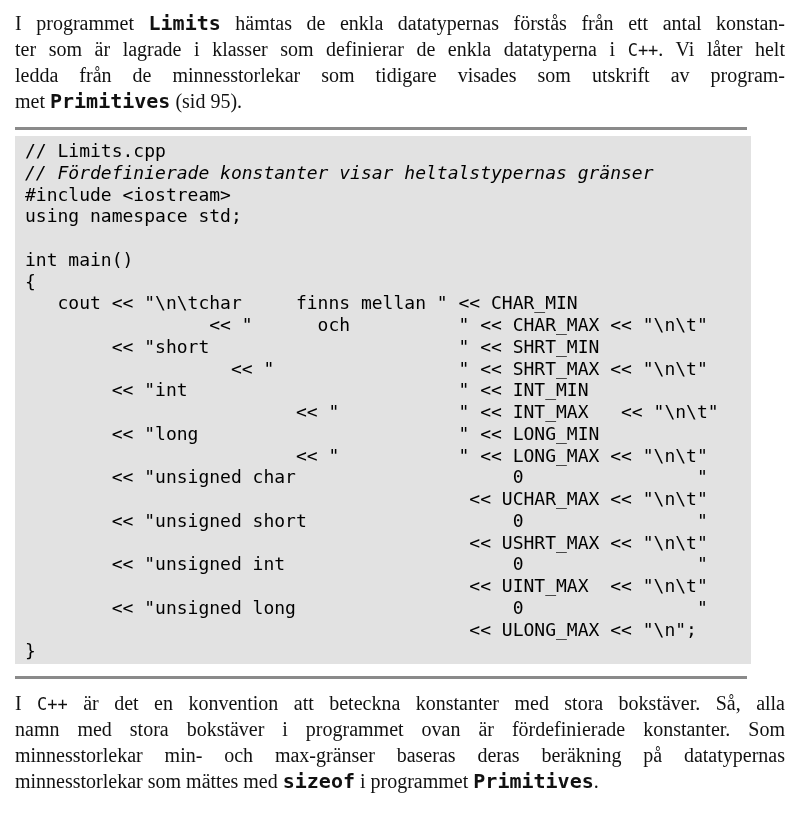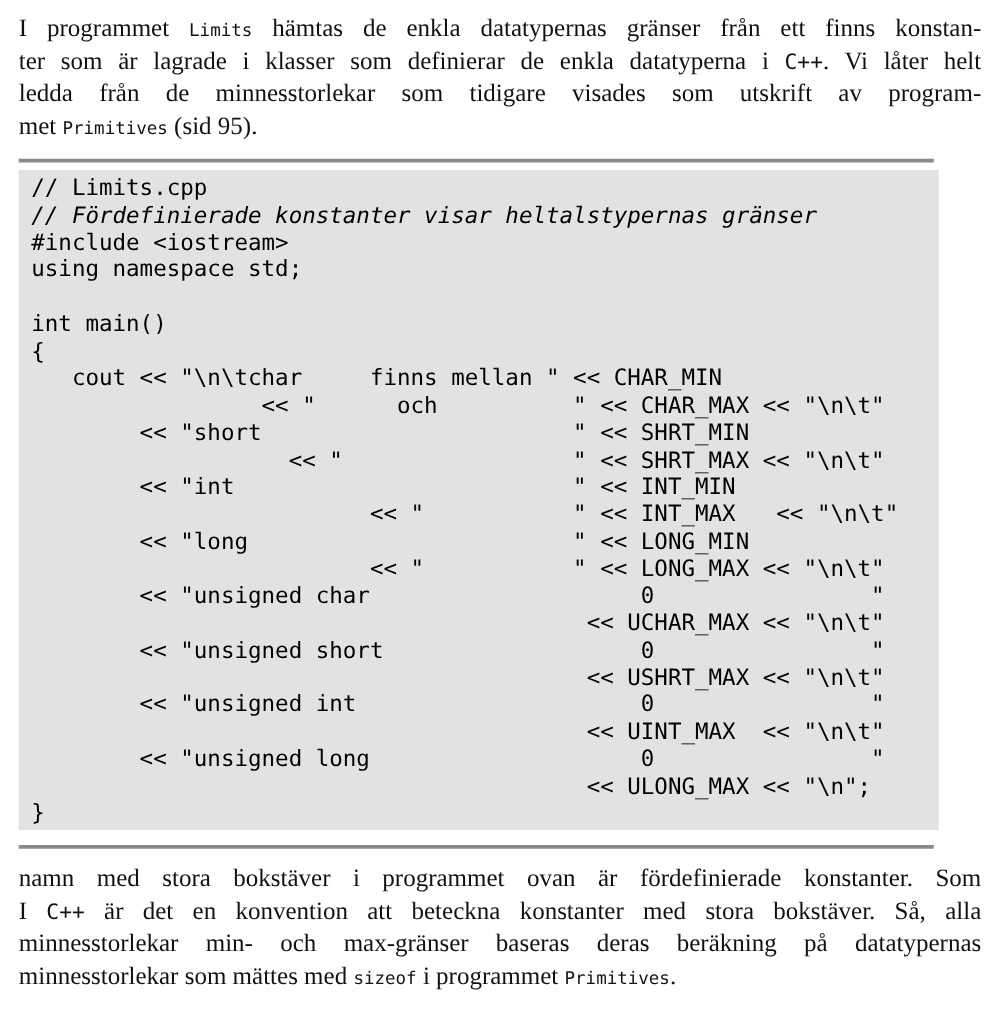--- a/index.html
+++ b/index.html
@@ -24,22 +24,22 @@
     height: 26px;
     overflow: visible;
     white-space: normal;
   }
   .para .tline.no-just {
     text-align: left;
     text-align-last: left;
   }
   .mono-b {
     font-family: "DejaVu Sans Mono", monospace;
-    font-weight: normal;
-    font-size: 14px;
+    font-weight: bold;
+    font-size: 20px;
   }
   .mono-r {
     font-family: "DejaVu Sans Mono", monospace;
     font-weight: normal;
     font-size: 17px;
   }
   .hrule {
     height: 3px;
     background: #8a8a8a;
     width: 732px;
@@ -68,21 +68,21 @@
   }
   .para.outro { margin-top: 11px; }
   .para.intro { padding-top: 10px; }
 </style>
 </head>
 <body>
 
 <div class="page">
 
   <div class="para intro">
-      <div class="tline"><span>I programmet </span><span class="mono-b">Limits</span><span> hämtas de enkla datatypernas gränser från ett finns konstan-</span></div>
+      <div class="tline"><span>I programmet </span><span class="mono-b">Limits</span><span> hämtas de enkla datatypernas förstås från ett antal konstan-</span></div>
       <div class="tline"><span>ter som är lagrade i klasser som definierar de enkla datatyperna i </span><span class="mono-r">C++</span><span>. Vi låter helt</span></div>
       <div class="tline"><span>ledda från de minnesstorlekar som tidigare visades som utskrift av program-</span></div>
       <div class="tline no-just"><span>met </span><span class="mono-b">Primitives</span><span> (sid 95).</span></div>
     </div>
 
   <div class="hrule rule-top"></div>
 
   <div class="code-box">
       <div class="code-line">// Limits.cpp</div>
       <div class="code-line italic">// Fördefinierade konstanter visar heltalstypernas gränser</div>
@@ -106,19 +106,19 @@
       <div class="code-line">        &lt;&lt; "unsigned int                     0                "</div>
       <div class="code-line">                                         &lt;&lt; UINT_MAX  &lt;&lt; "\n\t"</div>
       <div class="code-line">        &lt;&lt; "unsigned long                    0                "</div>
       <div class="code-line">                                         &lt;&lt; ULONG_MAX &lt;&lt; "\n";</div>
       <div class="code-line">}</div>
     </div>
 
   <div class="hrule rule-bottom"></div>
 
   <div class="para outro">
+      <div class="tline"><span>I </span><span class="mono-r">C++</span><span> är det en konvention att beteckna konstanter med stora bokstäver. Så, alla</span></div>
       <div class="tline"><span>namn med stora bokstäver i programmet ovan är fördefinierade konstanter. Som</span></div>
-      <div class="tline"><span>I </span><span class="mono-r">C++</span><span> är det en konvention att beteckna konstanter med stora bokstäver. Så, alla</span></div>
       <div class="tline"><span>minnesstorlekar min- och max-gränser baseras deras beräkning på datatypernas</span></div>
       <div class="tline no-just"><span>minnesstorlekar som mättes med </span><span class="mono-b">sizeof</span><span> i programmet </span><span class="mono-b">Primitives</span><span>.</span></div>
     </div>
 
 </div>
 
 </body></html>

